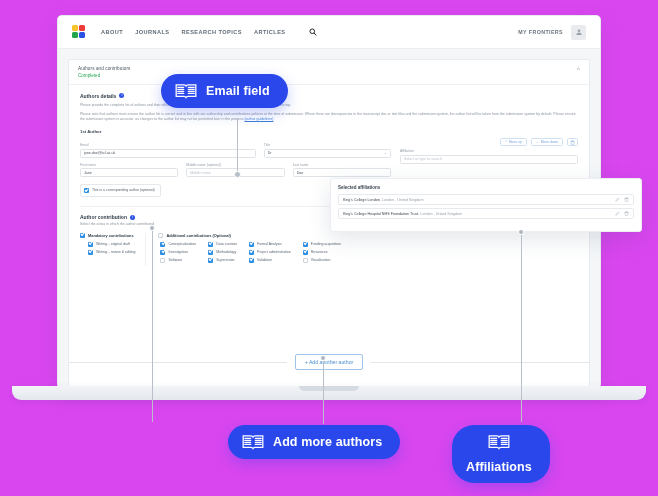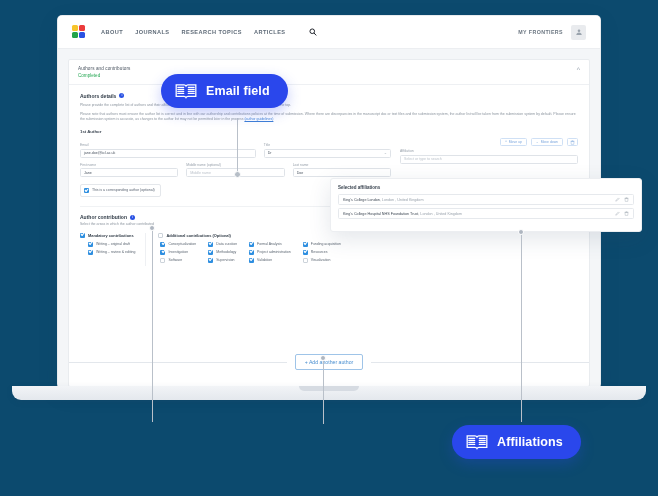--- a/index.html
+++ b/index.html
@@ -3,21 +3,21 @@
 <meta charset="utf-8">
 <style>
   * { box-sizing: border-box; margin: 0; padding: 0; }
   html, body {
     width: 658px; height: 496px;
     overflow: hidden;
     background: #ffffff;
     font-family: "Liberation Sans", sans-serif;
     -webkit-font-smoothing: antialiased;
   }
-  #stage { position: relative; width: 658px; height: 496px; background:#0c4a6e; }
+  #stage { position: relative; width: 658px; height: 496px; background:#d946ef; }
 
   
   .laptop {
     position: absolute; left: 58px; top: 16px;
     width: 542px; height: 372px;
     background: #ffffff;
     border-radius: 4px;
     box-shadow: 0 0 0 1px #e8ebee, 0 6px 22px rgba(40,60,90,.10);
     overflow: hidden;
   }
@@ -468,22 +468,29 @@
 
   <div class="bubble" style="left:161px; top:74px;">
     <svg class="book" viewBox="0 0 26 21">
       <path d="M1.4 3.2h9.3c1 0 1.9.6 2.3 1.4.4-.8 1.3-1.4 2.3-1.4h9.3v13.6h-9.3c-1 0-1.9.6-2.3 1.4-.4-.8-1.3-1.4-2.3-1.4H1.4z" fill="none" stroke="#fff" stroke-width="1.5"></path>
       <path d="M3.3 6.2h7M3.3 8.6h7M3.3 11h7M3.3 13.4h7M15.7 6.2h7M15.7 8.6h7M15.7 11h7M15.7 13.4h7" stroke="#fff" stroke-width="1.4" stroke-linecap="round"></path>
     </svg>
     <span class="label">Email field</span>
   </div>
 
 
-
-  <div class="bubble" style="left:452px; top:425px;">
+  <div class="bubble" style="left:228px; top:425px;">
+    <svg class="book" viewBox="0 0 26 21">
+      <path d="M1.4 3.2h9.3c1 0 1.9.6 2.3 1.4.4-.8 1.3-1.4 2.3-1.4h9.3v13.6h-9.3c-1 0-1.9.6-2.3 1.4-.4-.8-1.3-1.4-2.3-1.4H1.4z" fill="none" stroke="#fff" stroke-width="1.5"></path>
+      <path d="M3.3 6.2h7M3.3 8.6h7M3.3 11h7M3.3 13.4h7M15.7 6.2h7M15.7 8.6h7M15.7 11h7M15.7 13.4h7" stroke="#fff" stroke-width="1.4" stroke-linecap="round"></path>
+    </svg>
+    <span class="label">Add more authors</span>
+  </div>
+
+  <div class="bubble" style="left:452px; top:425px;flex-direction:column;">
     <svg class="book" viewBox="0 0 26 21">
       <path d="M1.4 3.2h9.3c1 0 1.9.6 2.3 1.4.4-.8 1.3-1.4 2.3-1.4h9.3v13.6h-9.3c-1 0-1.9.6-2.3 1.4-.4-.8-1.3-1.4-2.3-1.4H1.4z" fill="none" stroke="#fff" stroke-width="1.5"></path>
       <path d="M3.3 6.2h7M3.3 8.6h7M3.3 11h7M3.3 13.4h7M15.7 6.2h7M15.7 8.6h7M15.7 11h7M15.7 13.4h7" stroke="#fff" stroke-width="1.4" stroke-linecap="round"></path>
     </svg>
     <span class="label">Affiliations</span>
   </div>
 
 </div>
 
 </body></html>

